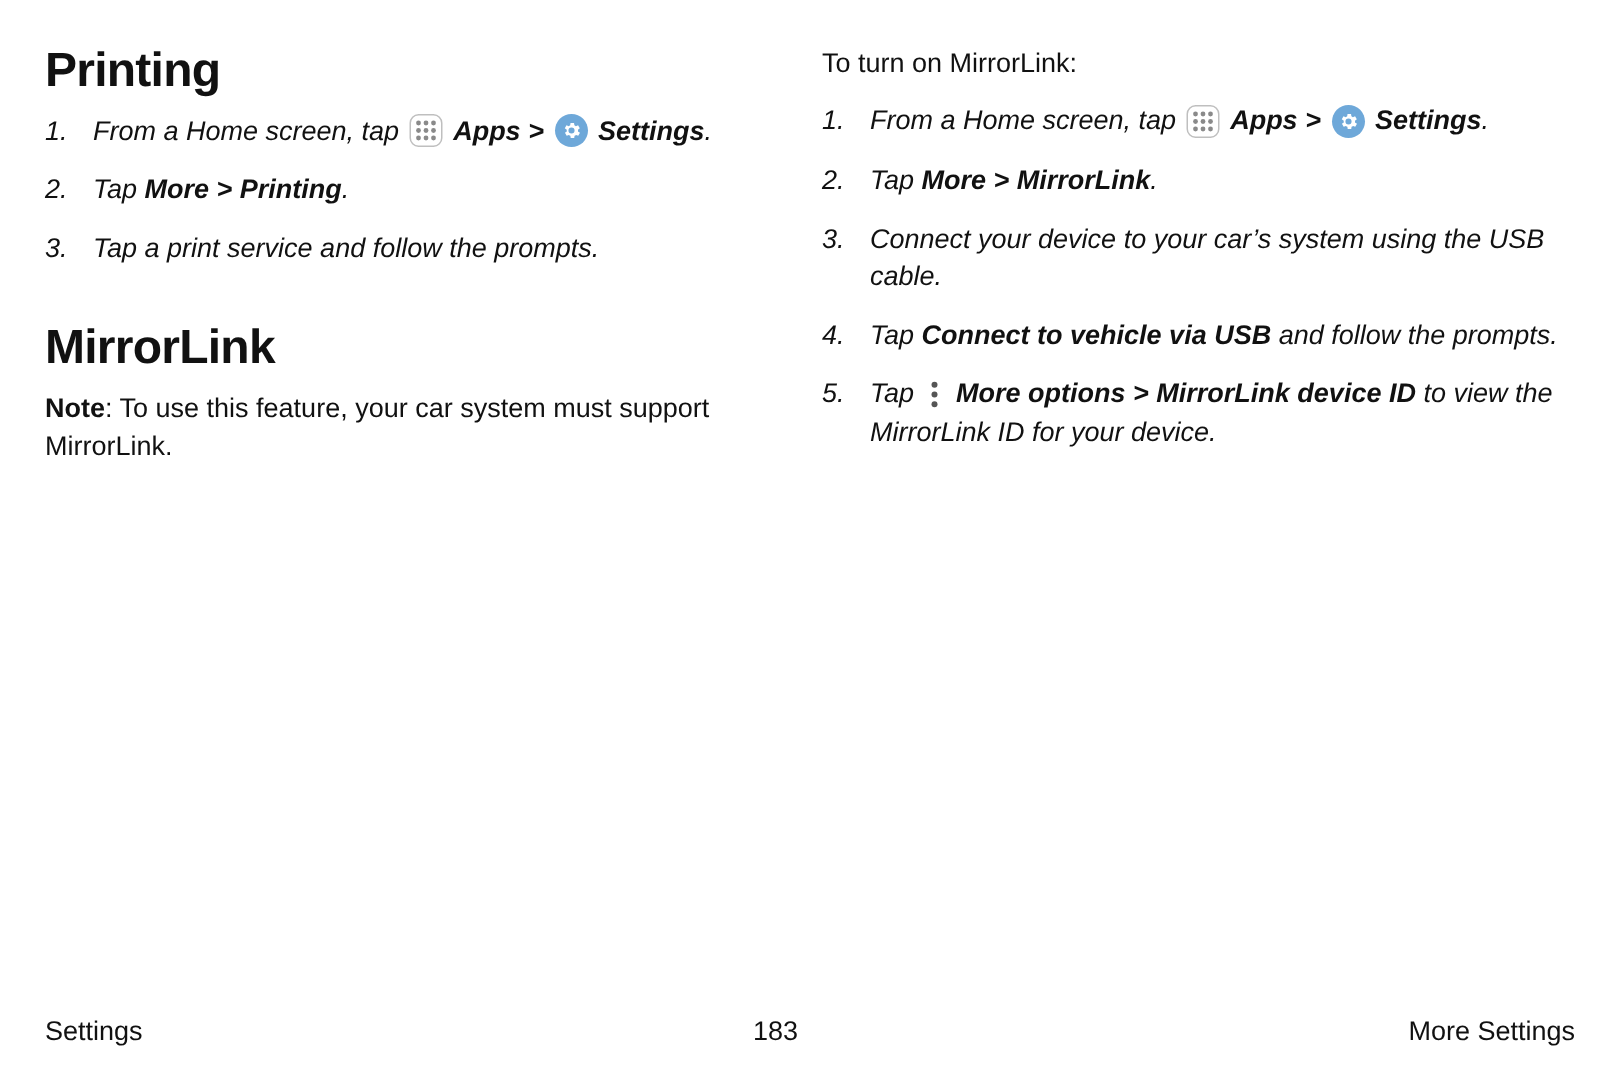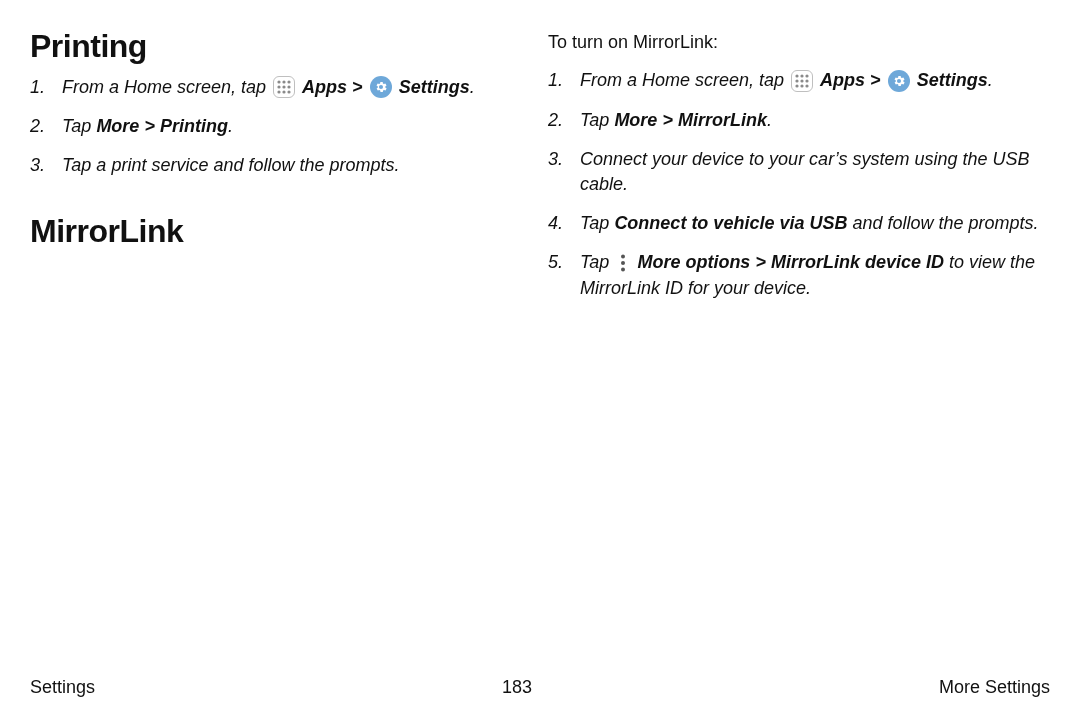--- a/index.html
+++ b/index.html
@@ -137,20 +137,23 @@
         <span class="bold">Settings</span><span>.</span>
       </li>
       <li>
         <span>Tap </span><span class="bold">More &gt; Printing</span><span>.</span>
       </li>
       <li>Tap a print service and follow the prompts.</li>
     </ol>
 
 
     <h2 class="section second">MirrorLink</h2>
+    <p class="note">
+      <span class="label">Note</span><span>: To use this feature, your car system must support MirrorLink.</span>
+    </p>
   </div>
 
   <div class="col">
     <p class="body" style="margin-top:6px">To turn on MirrorLink:</p>
 
     <ol class="steps">
       <li>
         <span>From a Home screen, tap </span>
         <span class="icon apps">
           <svg viewBox="0 0 14 14">

